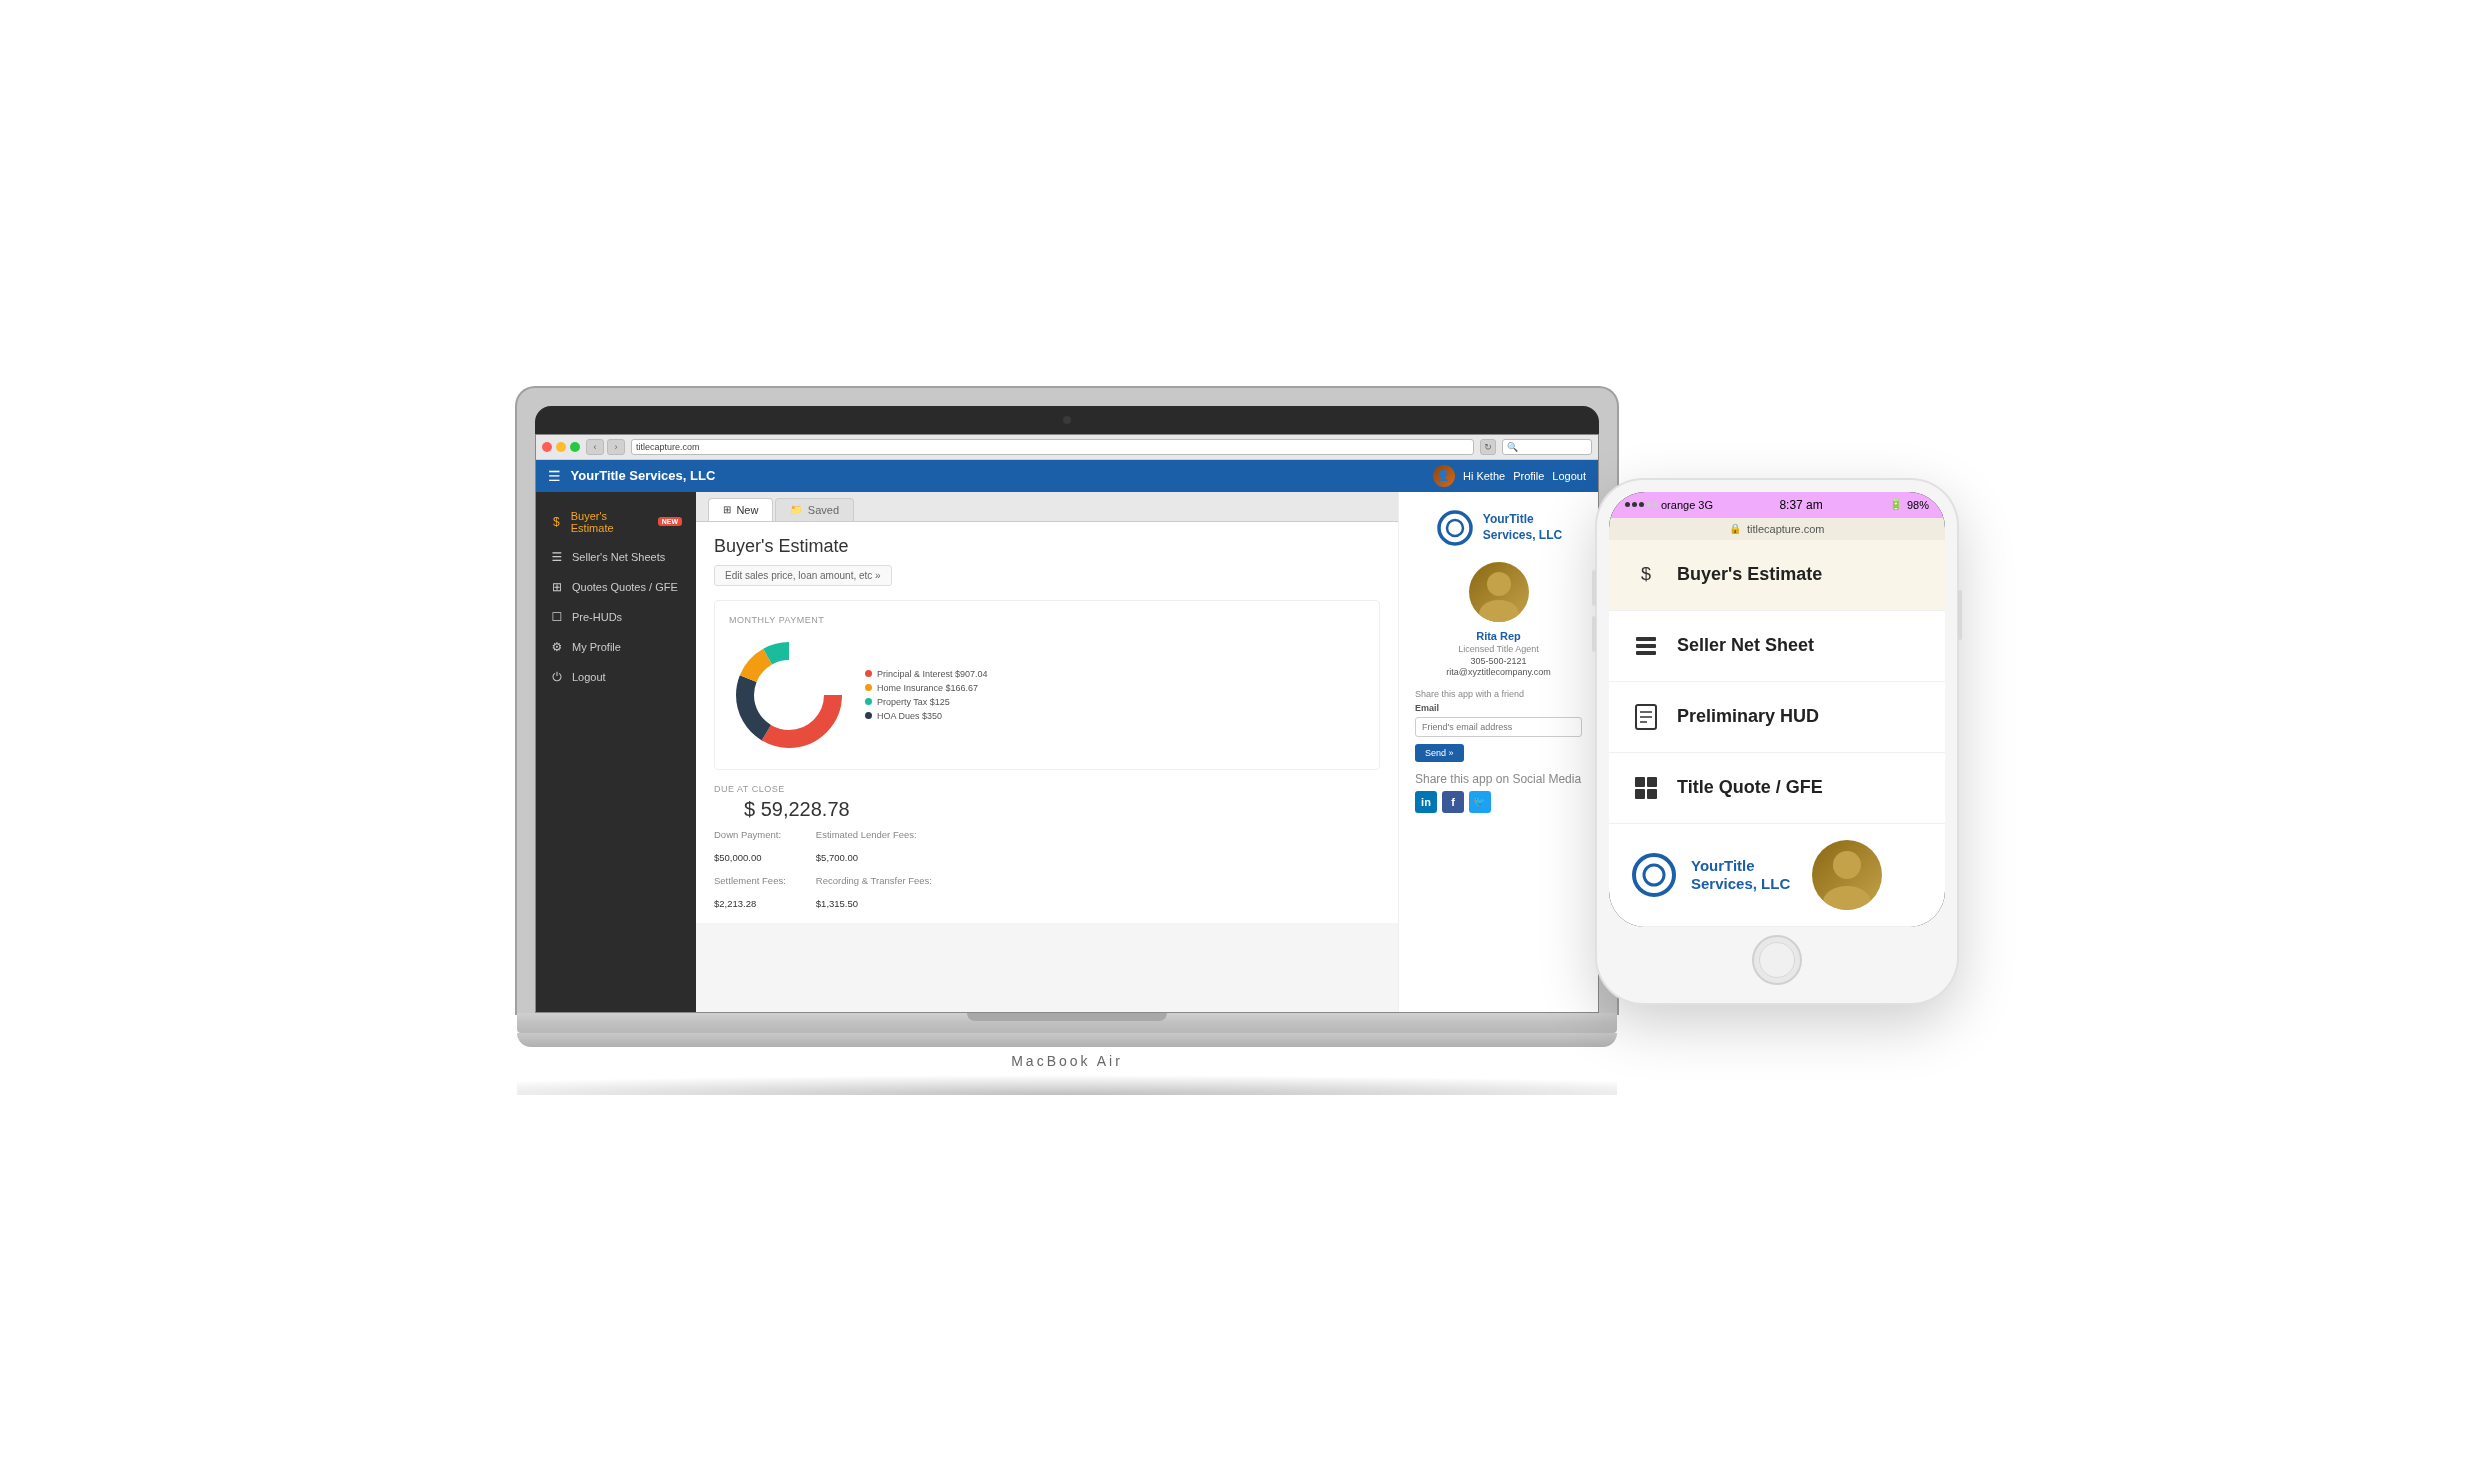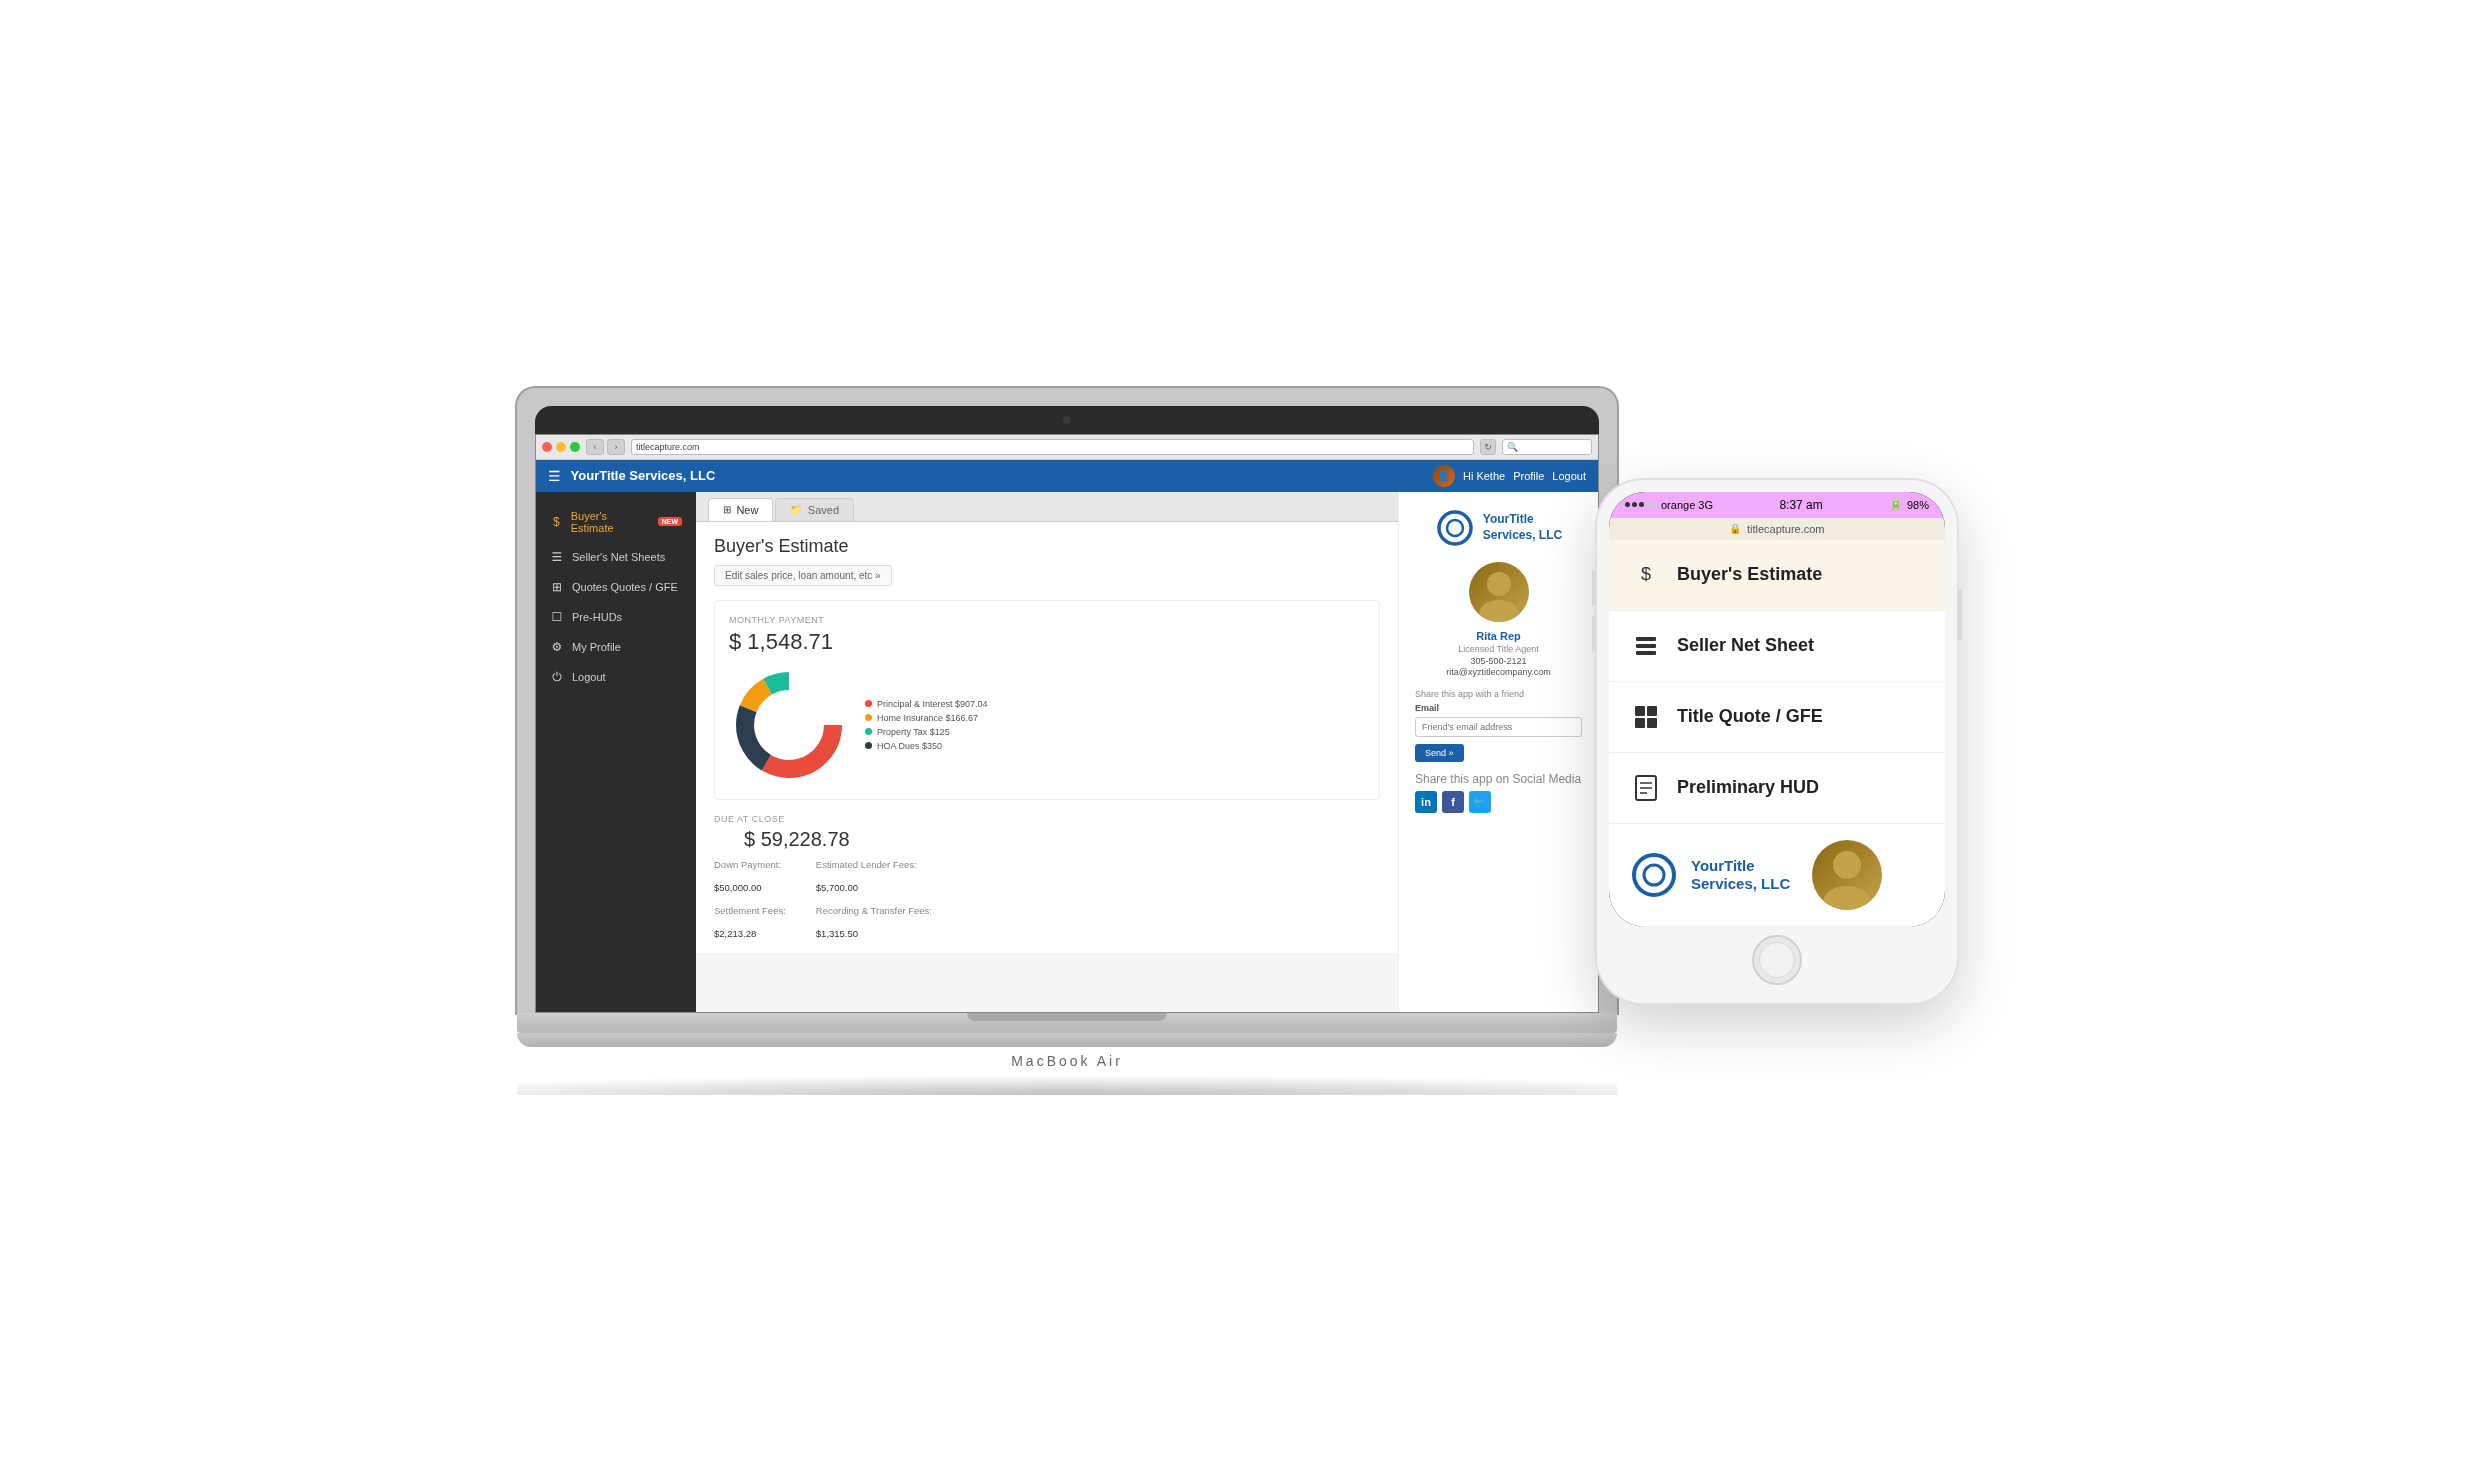--- a/index.html
+++ b/index.html
@@ -792,21 +792,20 @@
 
               <div class="content-area">
                 <h2 class="page-title">Buyer's Estimate</h2>
                 <div class="edit-bar">
                   <span>Edit sales price, loan amount, etc »</span>
                 </div>
 
                 
                 <div class="chart-container">
                   <div class="section-label">MONTHLY PAYMENT</div>
-                  <div class="monthly-payment">$ 1,548.71</div>
 
                   <div class="donut-area">
 
                     <svg class="donut-chart" viewBox="0 0 120 120">
 
                       <circle cx="60" cy="60" r="44" fill="none" stroke="#e74c3c" stroke-width="18" stroke-dasharray="161.9 275.8" stroke-dashoffset="69.1"></circle>
 
                       <circle cx="60" cy="60" r="44" fill="none" stroke="#2c3e50" stroke-width="18" stroke-dasharray="62.1 375.6" stroke-dashoffset="-92.8"></circle>
 
                       <circle cx="60" cy="60" r="44" fill="none" stroke="#f39c12" stroke-width="18" stroke-dasharray="29.8 407.9" stroke-dashoffset="-154.9"></circle>
@@ -953,40 +952,40 @@
                 <rect x="4" y="5" width="20" height="4" rx="1" fill="#333"></rect>
                 <rect x="4" y="12" width="20" height="4" rx="1" fill="#333"></rect>
                 <rect x="4" y="19" width="20" height="4" rx="1" fill="#333"></rect>
               </svg>
             </div>
             <span class="menu-label">Seller Net Sheet</span>
           </div>
 
           <div class="iphone-menu-item">
             <div class="menu-icon">
+              <svg width="26" height="28" viewBox="0 0 26 28">
+                <rect x="3" y="2" width="20" height="24" rx="2" fill="none" stroke="#333" stroke-width="2"></rect>
+                <line x1="7" y1="9" x2="19" y2="9" stroke="#333" stroke-width="1.5"></line>
+                <line x1="7" y1="14" x2="19" y2="14" stroke="#333" stroke-width="1.5"></line>
+                <line x1="7" y1="19" x2="14" y2="19" stroke="#333" stroke-width="1.5"></line>
+              </svg>
+            </div>
+            <span class="menu-label">Preliminary HUD</span>
+          </div>
+
+          <div class="iphone-menu-item">
+            <div class="menu-icon">
               <svg width="28" height="28" viewBox="0 0 28 28">
                 <rect x="3" y="3" width="10" height="10" rx="1" fill="#333"></rect>
                 <rect x="15" y="3" width="10" height="10" rx="1" fill="#333"></rect>
                 <rect x="3" y="15" width="10" height="10" rx="1" fill="#333"></rect>
                 <rect x="15" y="15" width="10" height="10" rx="1" fill="#333"></rect>
               </svg>
             </div>
             <span class="menu-label">Title Quote / GFE</span>
-          </div>
-
-          <div class="iphone-menu-item">
-            <div class="menu-icon">
-              <svg width="26" height="28" viewBox="0 0 26 28">
-                <rect x="3" y="2" width="20" height="24" rx="2" fill="none" stroke="#333" stroke-width="2"></rect>
-                <line x1="7" y1="9" x2="19" y2="9" stroke="#333" stroke-width="1.5"></line>
-                <line x1="7" y1="14" x2="19" y2="14" stroke="#333" stroke-width="1.5"></line>
-                <line x1="7" y1="19" x2="14" y2="19" stroke="#333" stroke-width="1.5"></line>
-              </svg>
-            </div>
-            <span class="menu-label">Preliminary HUD</span>
           </div>
 
           <div class="iphone-logo-section">
             <svg width="50" height="50" viewBox="0 0 50 50">
               <circle cx="25" cy="25" r="20" fill="none" stroke="#1a5fa8" stroke-width="4"></circle>
               <circle cx="25" cy="25" r="10" fill="none" stroke="#1a5fa8" stroke-width="3"></circle>
             </svg>
             <div class="iphone-company-name" style="white-space:pre-line;">YourTitle
 Services, LLC</div>
             <div class="iphone-agent-photo">

